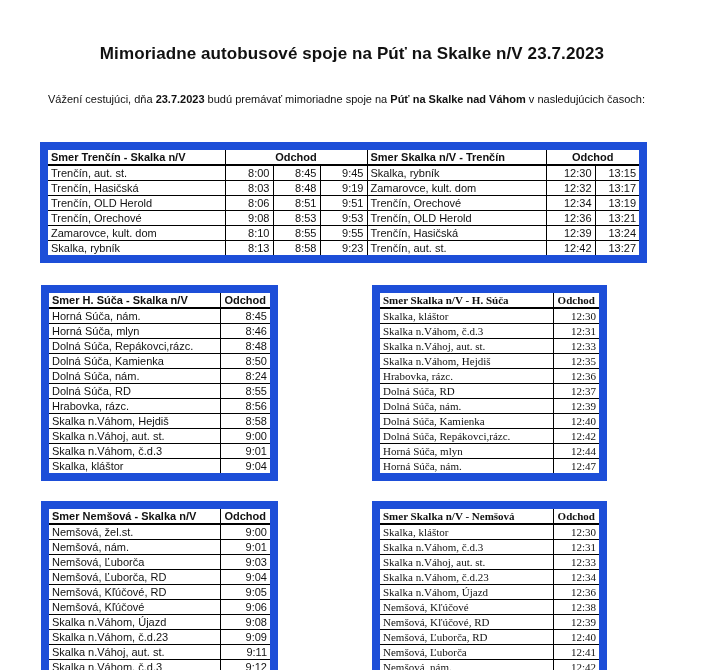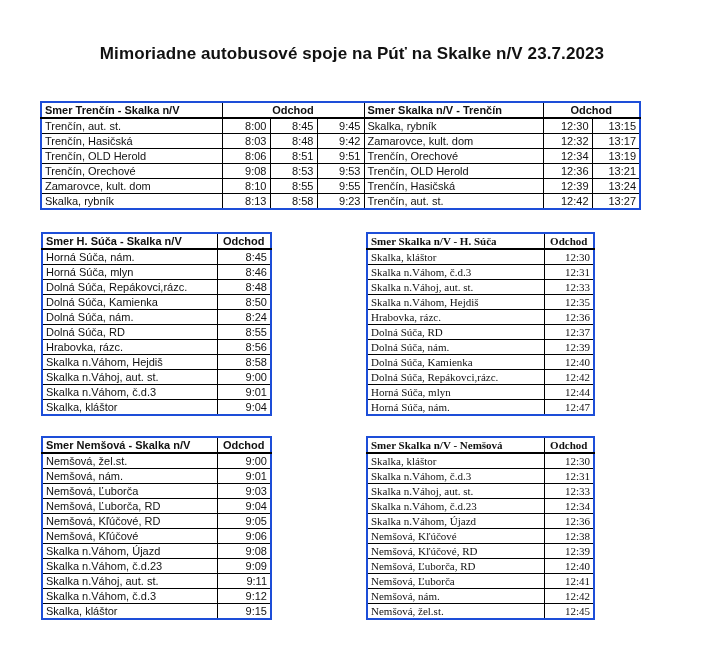--- a/index.html
+++ b/index.html
@@ -25,21 +25,21 @@
     margin-left: 8px;
     font-size: 11px;
     white-space: nowrap;
   }
   .intro b { font-weight: bold; }
 
   table {
     border-collapse: collapse;
     table-layout: fixed;
     font-size: 11px;
-    border: 2px solid #1d4ed8;
+    border: 8px solid #1d4ed8;
   }
   td, th {
     border: 1px solid #000;
     height: 12px;
     line-height: 12px;
     padding: 1px 3px;
     overflow: hidden;
     white-space: nowrap;
   }
   th { border-bottom: 2px solid #000; font-size: 11px; }
@@ -55,20 +55,21 @@
   .tbl-small-left  { width: 229px; margin-left: 1px; }
   .tbl-small-right { width: 227px; margin-left: 94px; font-family: Liberation Serif, serif; }
 </style>
 </head>
 <body>
 
 <div class="page">
 
   <div class="title">Mimoriadne autobusové spoje na Púť na Skalke n/V 23.7.2023</div>
 
+  <div class="intro"><span>Vážení cestujúci, dňa </span><b>23.7.2023</b><span> budú premávať mimoriadne spoje na </span><b>Púť na Skalke nad Váhom</b><span> v nasledujúcich časoch:</span></div>
 
   <table class="tbl-main">
     <colgroup>
       <col style="width:181px">
         <col style="width:48px">
         <col style="width:47px">
         <col style="width:47px">
       <col style="width:179px">
         <col style="width:49px">
         <col style="width:48px">
@@ -90,21 +91,21 @@
           <td class="time">9:45</td>
           <td class="stop">Skalka, rybník</td>
           <td class="time">12:30</td>
           <td class="time">13:15</td>
         </tr>
 
         <tr>
           <td class="stop">Trenčín, Hasičská</td>
           <td class="time">8:03</td>
           <td class="time">8:48</td>
-          <td class="time">9:42</td>
+          <td class="time">9:19</td>
           <td class="stop">Zamarovce, kult. dom</td>
           <td class="time">12:32</td>
           <td class="time">13:17</td>
         </tr>
 
         <tr>
           <td class="stop">Trenčín, OLD Herold</td>
           <td class="time">8:06</td>
           <td class="time">8:51</td>
           <td class="time">9:51</td>

